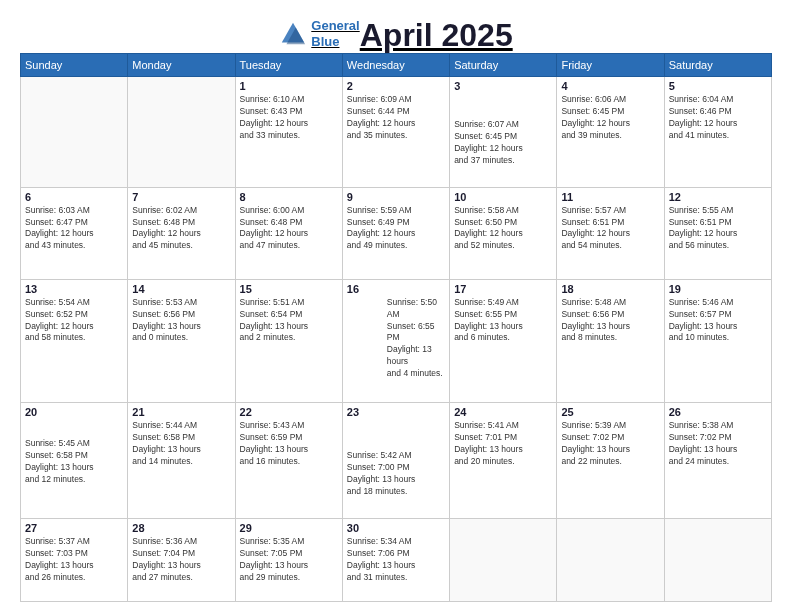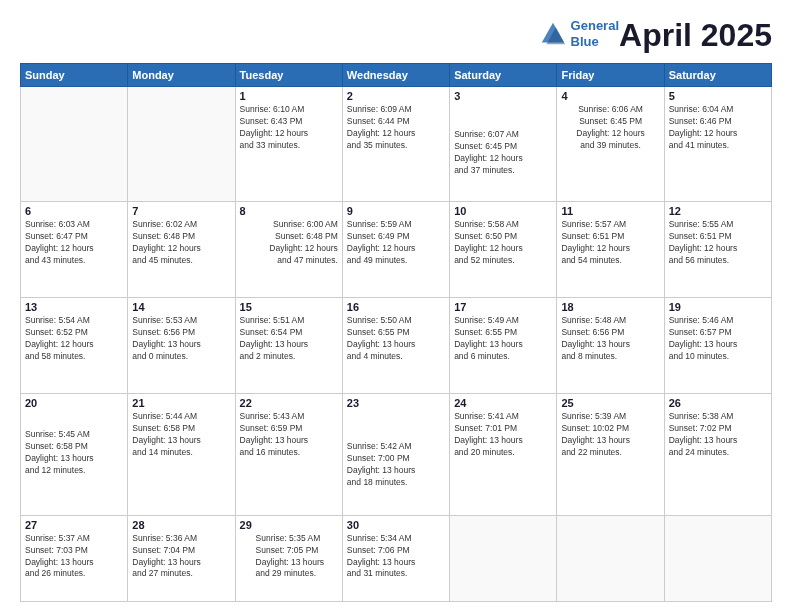--- a/index.html
+++ b/index.html
@@ -12,23 +12,23 @@
     }
     .page {
       width: 792px;
       height: 612px;
       padding: 18px 20px 10px 20px;
       display: flex;
       flex-direction: column;
     }
     .header {
       display: flex;
-      justify-content: flex-end;
+      justify-content: center;
       align-items: flex-start;
-      margin-bottom: 10px;
+      text-decoration: underline;
     }
     .logo {
       display: flex;
       align-items: center;
       gap: 4px;
     }
     .logo-text {
       font-size: 13px;
       font-weight: bold;
       color: #1a1a2e;
@@ -59,21 +59,21 @@
       flex: 1;
       border: 1px solid #ccc;
       border-collapse: collapse;
       width: 100%;
       table-layout: fixed;
     }
     .calendar th {
       background: #2a6db5;
       color: #fff;
       font-size: 11px;
-      font-weight: bold;
+      font-weight: normal;
       padding: 5px 4px;
       text-align: left;
       border: 1px solid #1e5a9a;
     }
     .calendar td {
       border: 1px solid #ccc;
       vertical-align: top;
       padding: 3px 4px;
       font-size: 9px;
       color: #333;
@@ -150,21 +150,21 @@
           </td>
           <td>
             <span class="day-num">3</span>
             <div class="day-info" style="white-space: pre-line; margin-top: 27px;">Sunrise: 6:07 AM
 Sunset: 6:45 PM
 Daylight: 12 hours
 and 37 minutes.</div>
           </td>
           <td>
             <span class="day-num">4</span>
-            <div class="day-info" style="white-space: pre-line; text-align: center;">Sunrise: 6:06 AM
+            <div class="day-info" style="white-space: pre-line;">Sunrise: 6:06 AM
 Sunset: 6:45 PM
 Daylight: 12 hours
 and 39 minutes.</div>
           </td>
           <td>
             <span class="day-num">5</span>
             <div class="day-info" style="white-space: pre-line;">Sunrise: 6:04 AM
 Sunset: 6:46 PM
 Daylight: 12 hours
 and 41 minutes.</div>
@@ -180,21 +180,21 @@
           </td>
           <td>
             <span class="day-num">7</span>
             <div class="day-info" style="white-space: pre-line;">Sunrise: 6:02 AM
 Sunset: 6:48 PM
 Daylight: 12 hours
 and 45 minutes.</div>
           </td>
           <td>
             <span class="day-num">8</span>
-            <div class="day-info" style="white-space: pre-line; text-align: right;">Sunrise: 6:00 AM
+            <div class="day-info" style="white-space: pre-line;">Sunrise: 6:00 AM
 Sunset: 6:48 PM
 Daylight: 12 hours
 and 47 minutes.</div>
           </td>
           <td>
             <span class="day-num">9</span>
             <div class="day-info" style="white-space: pre-line;">Sunrise: 5:59 AM
 Sunset: 6:49 PM
 Daylight: 12 hours
 and 49 minutes.</div>
@@ -238,21 +238,21 @@
           </td>
           <td>
             <span class="day-num">15</span>
             <div class="day-info" style="white-space: pre-line;">Sunrise: 5:51 AM
 Sunset: 6:54 PM
 Daylight: 13 hours
 and 2 minutes.</div>
           </td>
           <td>
             <span class="day-num">16</span>
-            <div class="day-info" style="white-space: pre-line;">Sunrise: 5:50 AM
+            <div class="day-info" style="white-space: pre-line; margin-left: 40px;">Sunrise: 5:50 AM
 Sunset: 6:55 PM
 Daylight: 13 hours
 and 4 minutes.</div>
           </td>
           <td>
             <span class="day-num">17</span>
             <div class="day-info" style="white-space: pre-line;">Sunrise: 5:49 AM
 Sunset: 6:55 PM
 Daylight: 13 hours
 and 6 minutes.</div>
@@ -304,21 +304,21 @@
           <td>
             <span class="day-num">24</span>
             <div class="day-info" style="white-space: pre-line;">Sunrise: 5:41 AM
 Sunset: 7:01 PM
 Daylight: 13 hours
 and 20 minutes.</div>
           </td>
           <td>
             <span class="day-num">25</span>
             <div class="day-info" style="white-space: pre-line;">Sunrise: 5:39 AM
-Sunset: 10:02 PM
+Sunset: 7:02 PM
 Daylight: 13 hours
 and 22 minutes.</div>
           </td>
           <td>
             <span class="day-num">26</span>
             <div class="day-info" style="white-space: pre-line;">Sunrise: 5:38 AM
 Sunset: 7:02 PM
 Daylight: 13 hours
 and 24 minutes.</div>
           </td>
@@ -333,21 +333,21 @@
           </td>
           <td>
             <span class="day-num">28</span>
             <div class="day-info" style="white-space: pre-line;">Sunrise: 5:36 AM
 Sunset: 7:04 PM
 Daylight: 13 hours
 and 27 minutes.</div>
           </td>
           <td>
             <span class="day-num">29</span>
-            <div class="day-info" style="white-space: pre-line; margin-left: 16px;">Sunrise: 5:35 AM
+            <div class="day-info" style="white-space: pre-line;">Sunrise: 5:35 AM
 Sunset: 7:05 PM
 Daylight: 13 hours
 and 29 minutes.</div>
           </td>
           <td>
             <span class="day-num">30</span>
             <div class="day-info" style="white-space: pre-line;">Sunrise: 5:34 AM
 Sunset: 7:06 PM
 Daylight: 13 hours
 and 31 minutes.</div>

